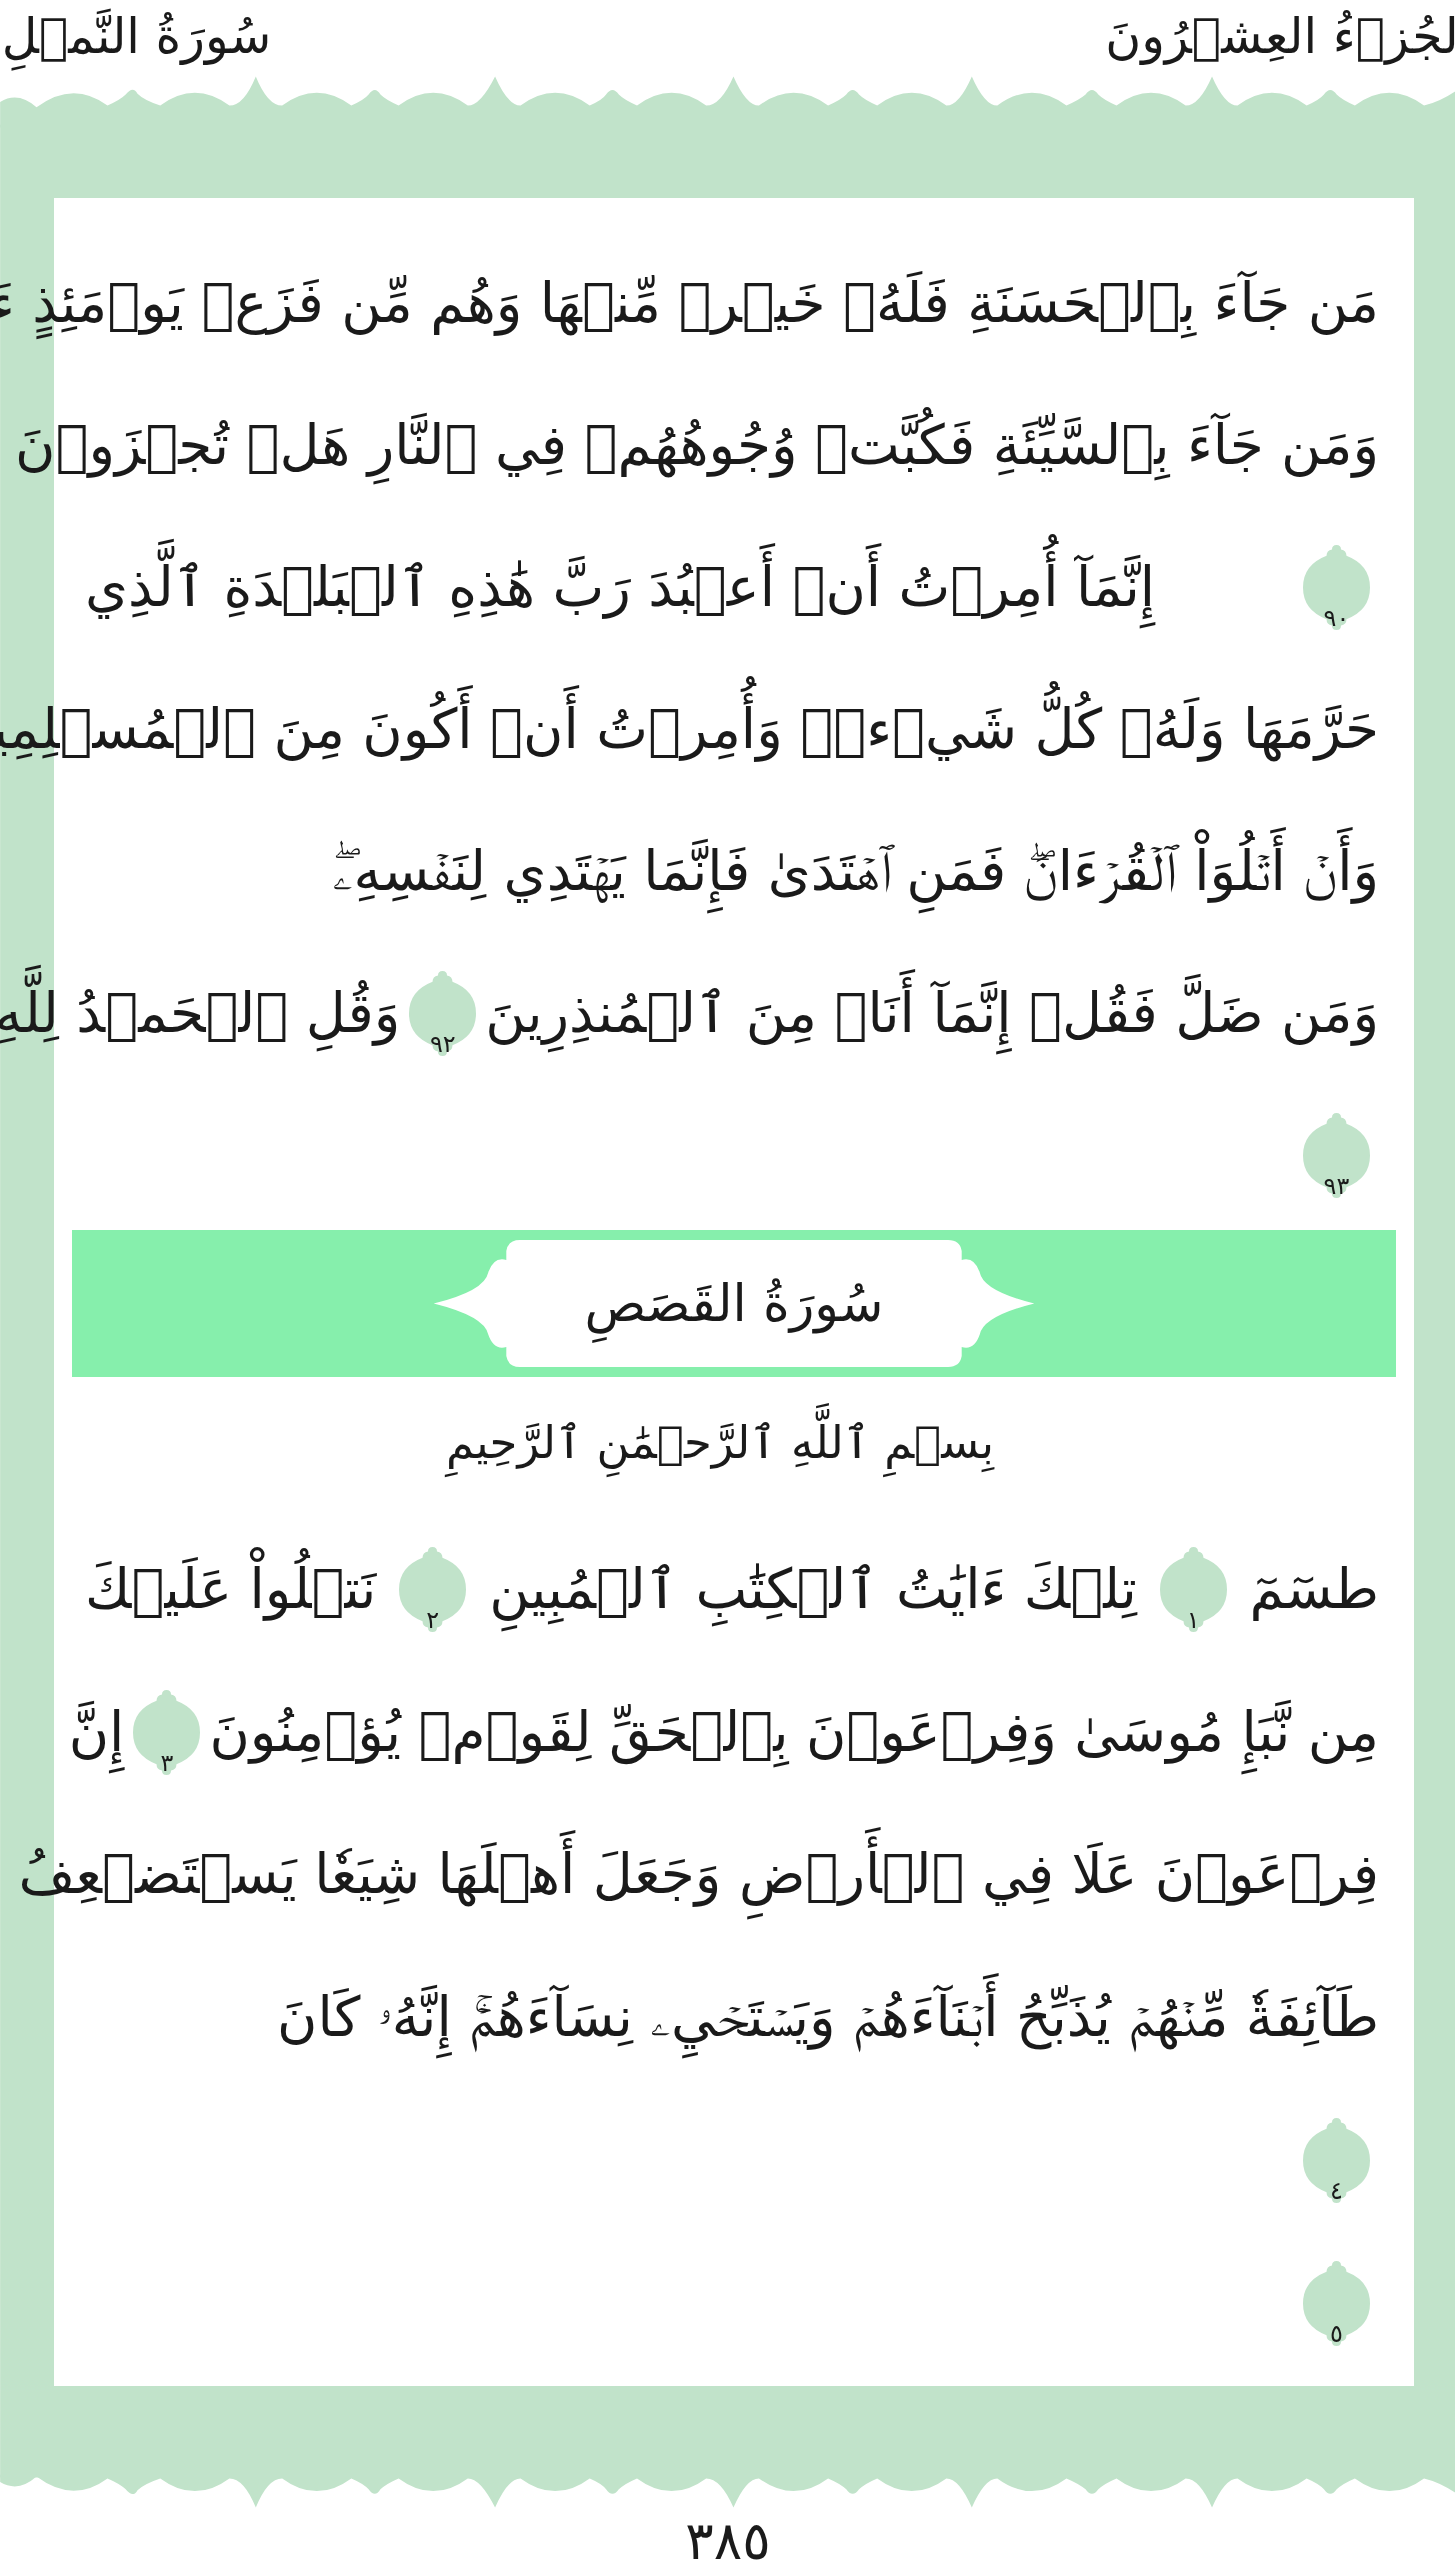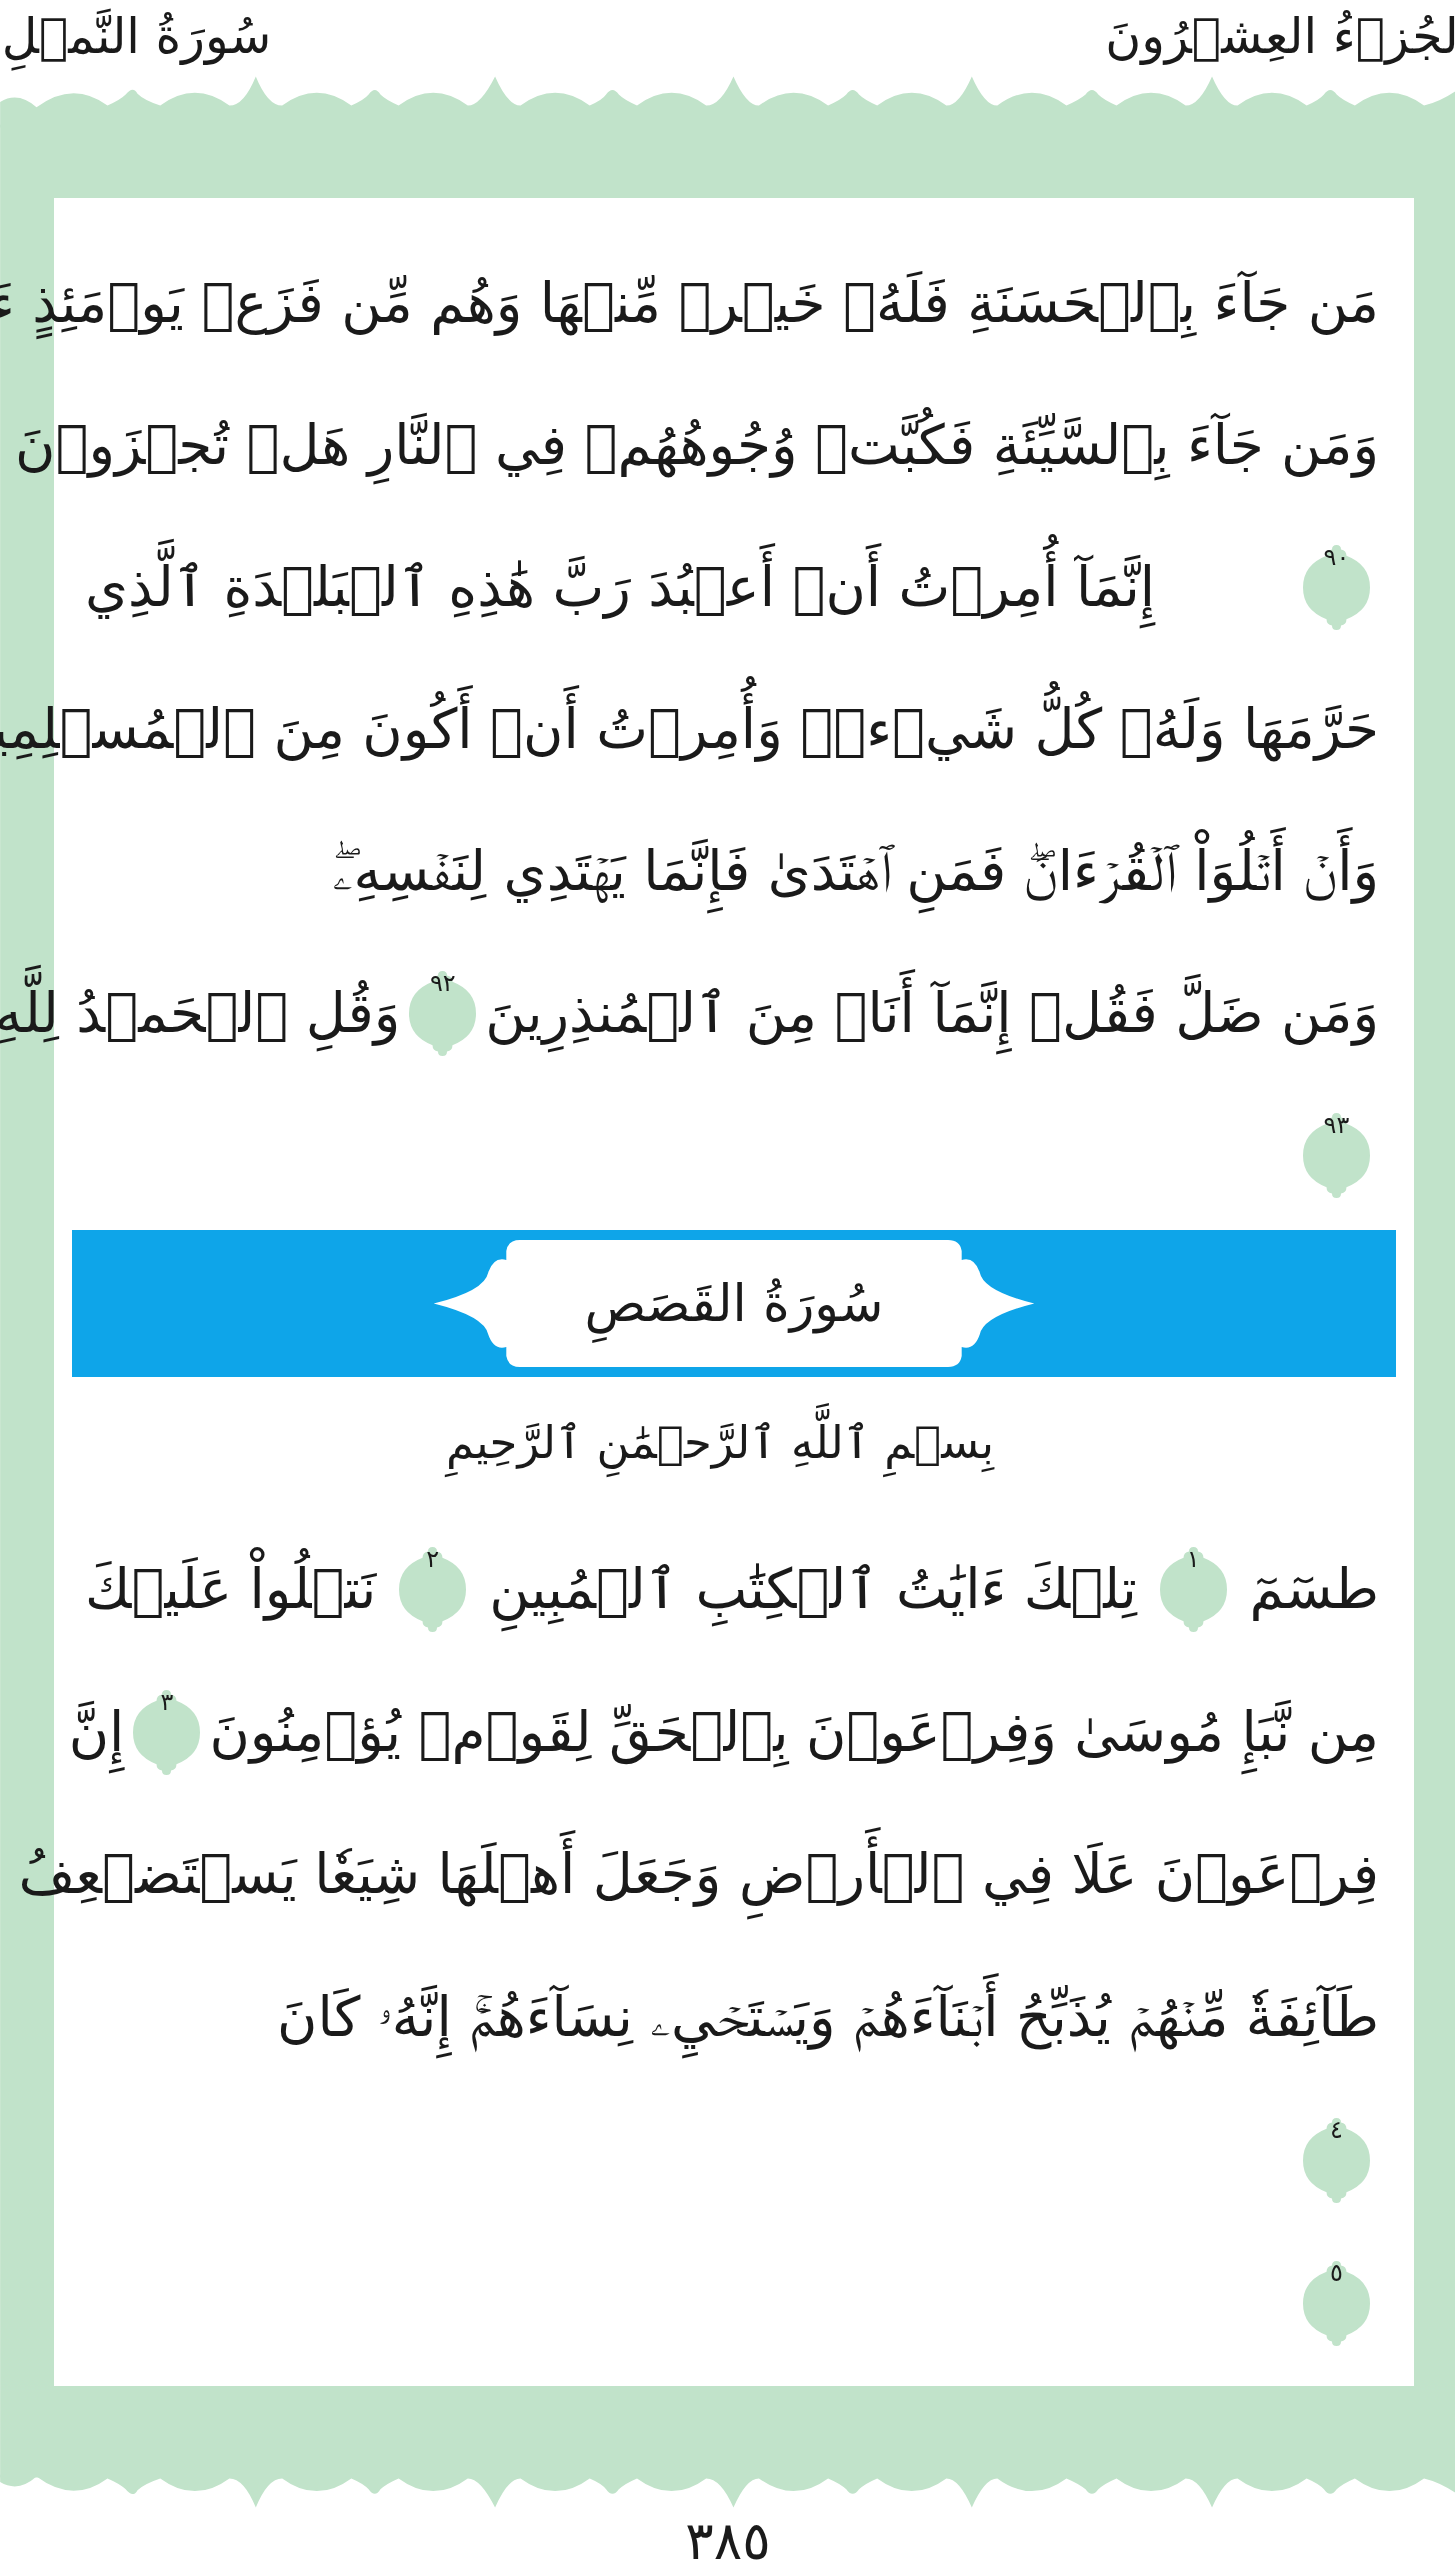--- a/index.html
+++ b/index.html
@@ -12,26 +12,26 @@
   .running-head.right { right: -16.4px; }
 
   .frame-svg { position: absolute; left: 0; top: 0; width: 1456px; height: 2563px; }
 
   .panel { position: absolute; left: 54px; top: 198px; width: 1360px; height: 2188px; background: #ffffff; }
 
   .verse-line { position: absolute; left: 85px; width: 1294px; height: 142px;
                 display: flex; align-items: center; justify-content: space-between;
                 direction: rtl; font-size: 55px; white-space: nowrap; font-family: "DejaVu Sans", sans-serif; }
   .verse-line .seg { display: inline-block; }
-  .ayah-marker { display: inline-flex; align-items: flex-start; justify-content: center;
+  .ayah-marker { display: inline-flex; align-items: flex-end; justify-content: center;
                  width: 67px; height: 89px; margin: 0 9px; position: relative; flex: 0 0 auto; }
   .ayah-marker svg { position: absolute; left: 0; top: 0; }
   .ayah-marker span { position: relative; font-size: 24px; color: #1a1a1a; direction: rtl; }
 
-  .surah-band { position: absolute; left: 72px; top: 1230px; width: 1324px; height: 147px; background: #0ea5e9; }
+  .surah-band { position: absolute; left: 72px; top: 1230px; width: 1324px; height: 147px; background: #86efac; }
   .surah-cartouche { position: absolute; left: 361px; top: 10px; width: 602px; height: 127px; }
   .surah-title { position: absolute; left: 0; top: 0; width: 602px; height: 127px; display: flex;
                  align-items: center; justify-content: center; font-size: 51px; direction: rtl; }
 
   .bismillah { position: absolute; left: 54px; width: 1332px; top: 1392px; height: 100px;
                display: flex; align-items: center; justify-content: center; direction: rtl; font-size: 45px; }
 
   .page-number { position: absolute; left: 0; width: 1456px; top: 2513px; height: 55px; text-align: center;
                  font-size: 53px; line-height: 55px; direction: rtl; }
 </style>

